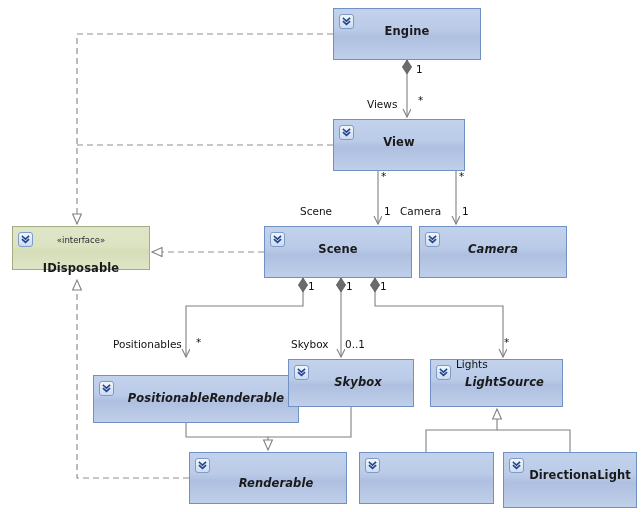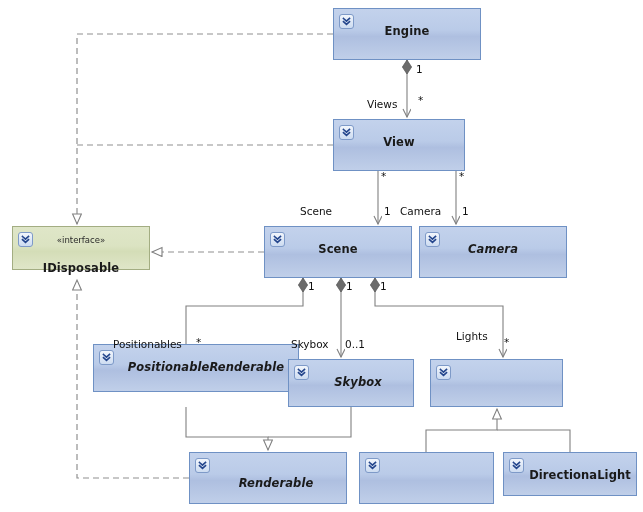--- a/index.html
+++ b/index.html
@@ -200,21 +200,21 @@
       <svg width="13" height="13" viewBox="0 0 13 13">
           <g fill="none" stroke="#23458c" stroke-width="1.6" stroke-linecap="square">
             <path d="M3.5,3.5 L6.5,6.2 L9.5,3.5"></path>
             <path d="M3.5,6.6 L6.5,9.3 L9.5,6.6"></path>
           </g>
         </svg>
     </span>
     <div class="box-title t1 abstract">Camera</div>
   </div>
 
-  <div class="uml-box" style="left:93px;top:344px;width:206px;height:48px;">
+  <div class="uml-box" style="left:93px;top:375px;width:206px;height:48px;">
     <span class="expander">
       <svg width="13" height="13" viewBox="0 0 13 13">
           <g fill="none" stroke="#23458c" stroke-width="1.6" stroke-linecap="square">
             <path d="M3.5,3.5 L6.5,6.2 L9.5,3.5"></path>
             <path d="M3.5,6.6 L6.5,9.3 L9.5,6.6"></path>
           </g>
         </svg>
     </span>
     <div class="box-title t1 abstract" style="left:20px;">PositionableRenderable</div>
   </div>
@@ -233,20 +233,21 @@
 
   <div class="uml-box" style="left:430px;top:359px;width:133px;height:48px;">
     <span class="expander">
       <svg width="13" height="13" viewBox="0 0 13 13">
           <g fill="none" stroke="#23458c" stroke-width="1.6" stroke-linecap="square">
             <path d="M3.5,3.5 L6.5,6.2 L9.5,3.5"></path>
             <path d="M3.5,6.6 L6.5,9.3 L9.5,6.6"></path>
           </g>
         </svg>
     </span>
+    <div class="box-title t1 abstract" style="left:16px;">LightSource</div>
   </div>
 
   <div class="uml-box" style="left:189px;top:452px;width:158px;height:52px;">
     <span class="expander">
       <svg width="13" height="13" viewBox="0 0 13 13">
           <g fill="none" stroke="#23458c" stroke-width="1.6" stroke-linecap="square">
             <path d="M3.5,3.5 L6.5,6.2 L9.5,3.5"></path>
             <path d="M3.5,6.6 L6.5,9.3 L9.5,6.6"></path>
           </g>
         </svg>
@@ -258,21 +259,21 @@
     <span class="expander">
       <svg width="13" height="13" viewBox="0 0 13 13">
           <g fill="none" stroke="#23458c" stroke-width="1.6" stroke-linecap="square">
             <path d="M3.5,3.5 L6.5,6.2 L9.5,3.5"></path>
             <path d="M3.5,6.6 L6.5,9.3 L9.5,6.6"></path>
           </g>
         </svg>
     </span>
   </div>
 
-  <div class="uml-box" style="left:503px;top:452px;width:134px;height:44px;">
+  <div class="uml-box" style="left:503px;top:452px;width:134px;height:56px;">
     <span class="expander">
       <svg width="13" height="13" viewBox="0 0 13 13">
           <g fill="none" stroke="#23458c" stroke-width="1.6" stroke-linecap="square">
             <path d="M3.5,3.5 L6.5,6.2 L9.5,3.5"></path>
             <path d="M3.5,6.6 L6.5,9.3 L9.5,6.6"></path>
           </g>
         </svg>
     </span>
     <div class="box-title t1" style="left:20px;">DirectionaLight</div>
   </div>
@@ -293,16 +294,16 @@
   <div class="mult" style="left:308px;top:280px;">1</div>
   <div class="mult" style="left:346px;top:280px;">1</div>
   <div class="mult" style="left:380px;top:280px;">1</div>
 
   <div class="edge-label" style="left:113px;top:338px;">Positionables</div>
   <div class="mult" style="left:196px;top:336px;">*</div>
 
   <div class="edge-label" style="left:291px;top:338px;">Skybox</div>
   <div class="mult" style="left:345px;top:338px;">0..1</div>
 
-  <div class="edge-label" style="left:456px;top:330px;">Lights</div>
+  <div class="edge-label" style="left:456px;top:358px;">Lights</div>
   <div class="mult" style="left:504px;top:336px;">*</div>
 
 </div>
 
 </body></html>

